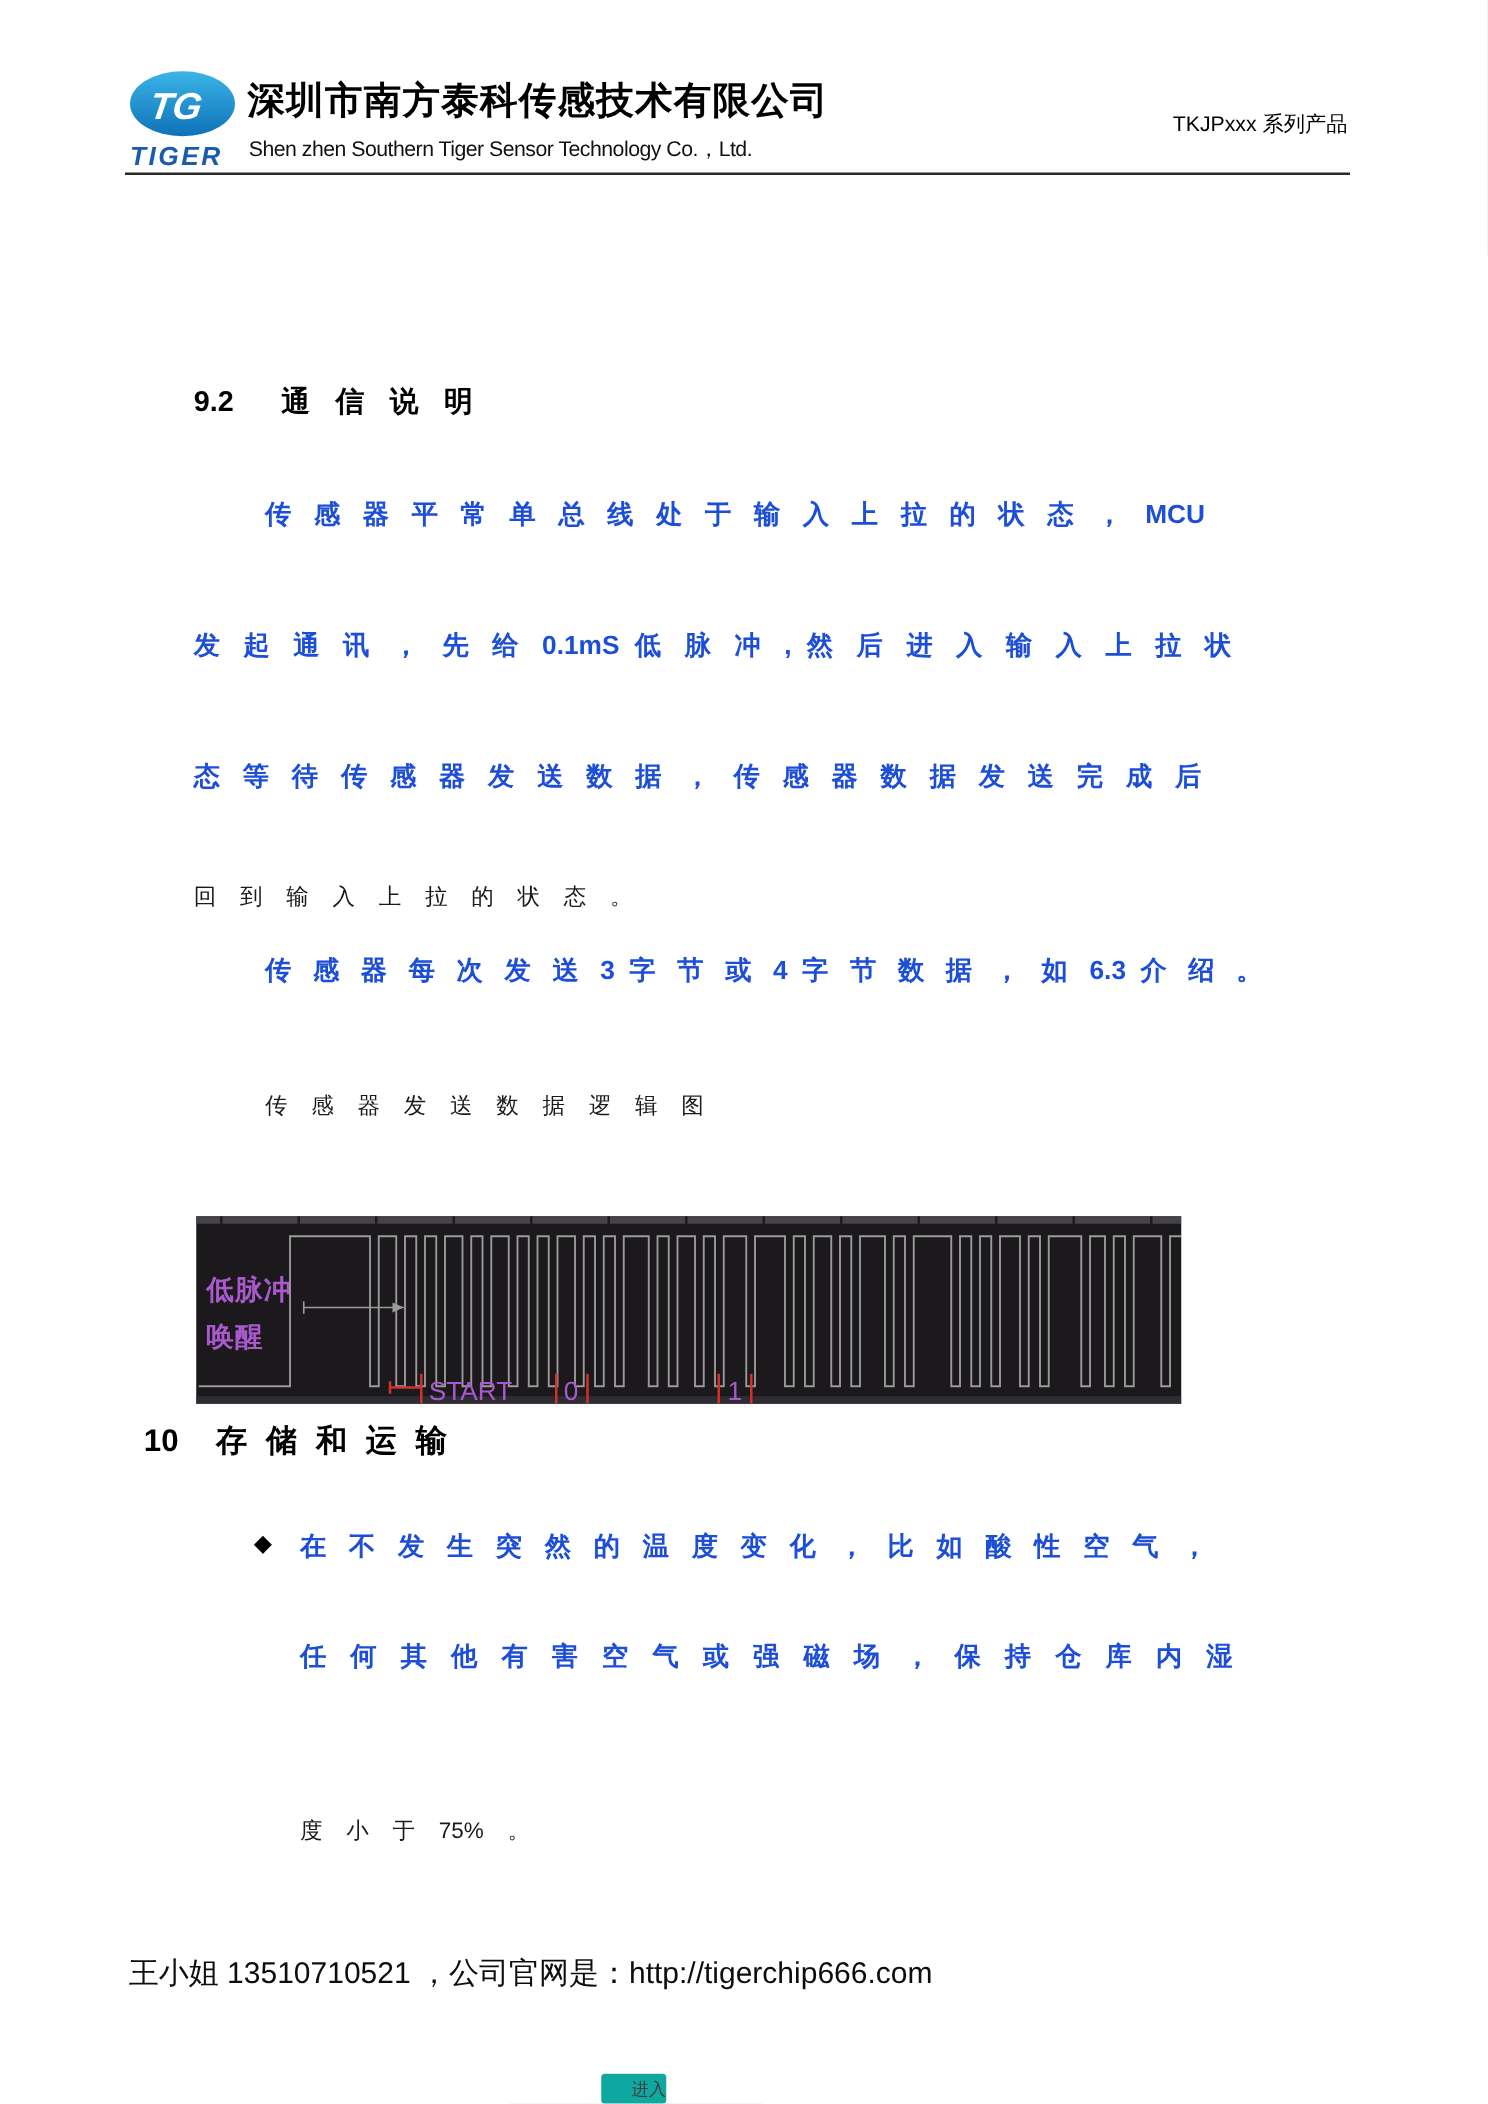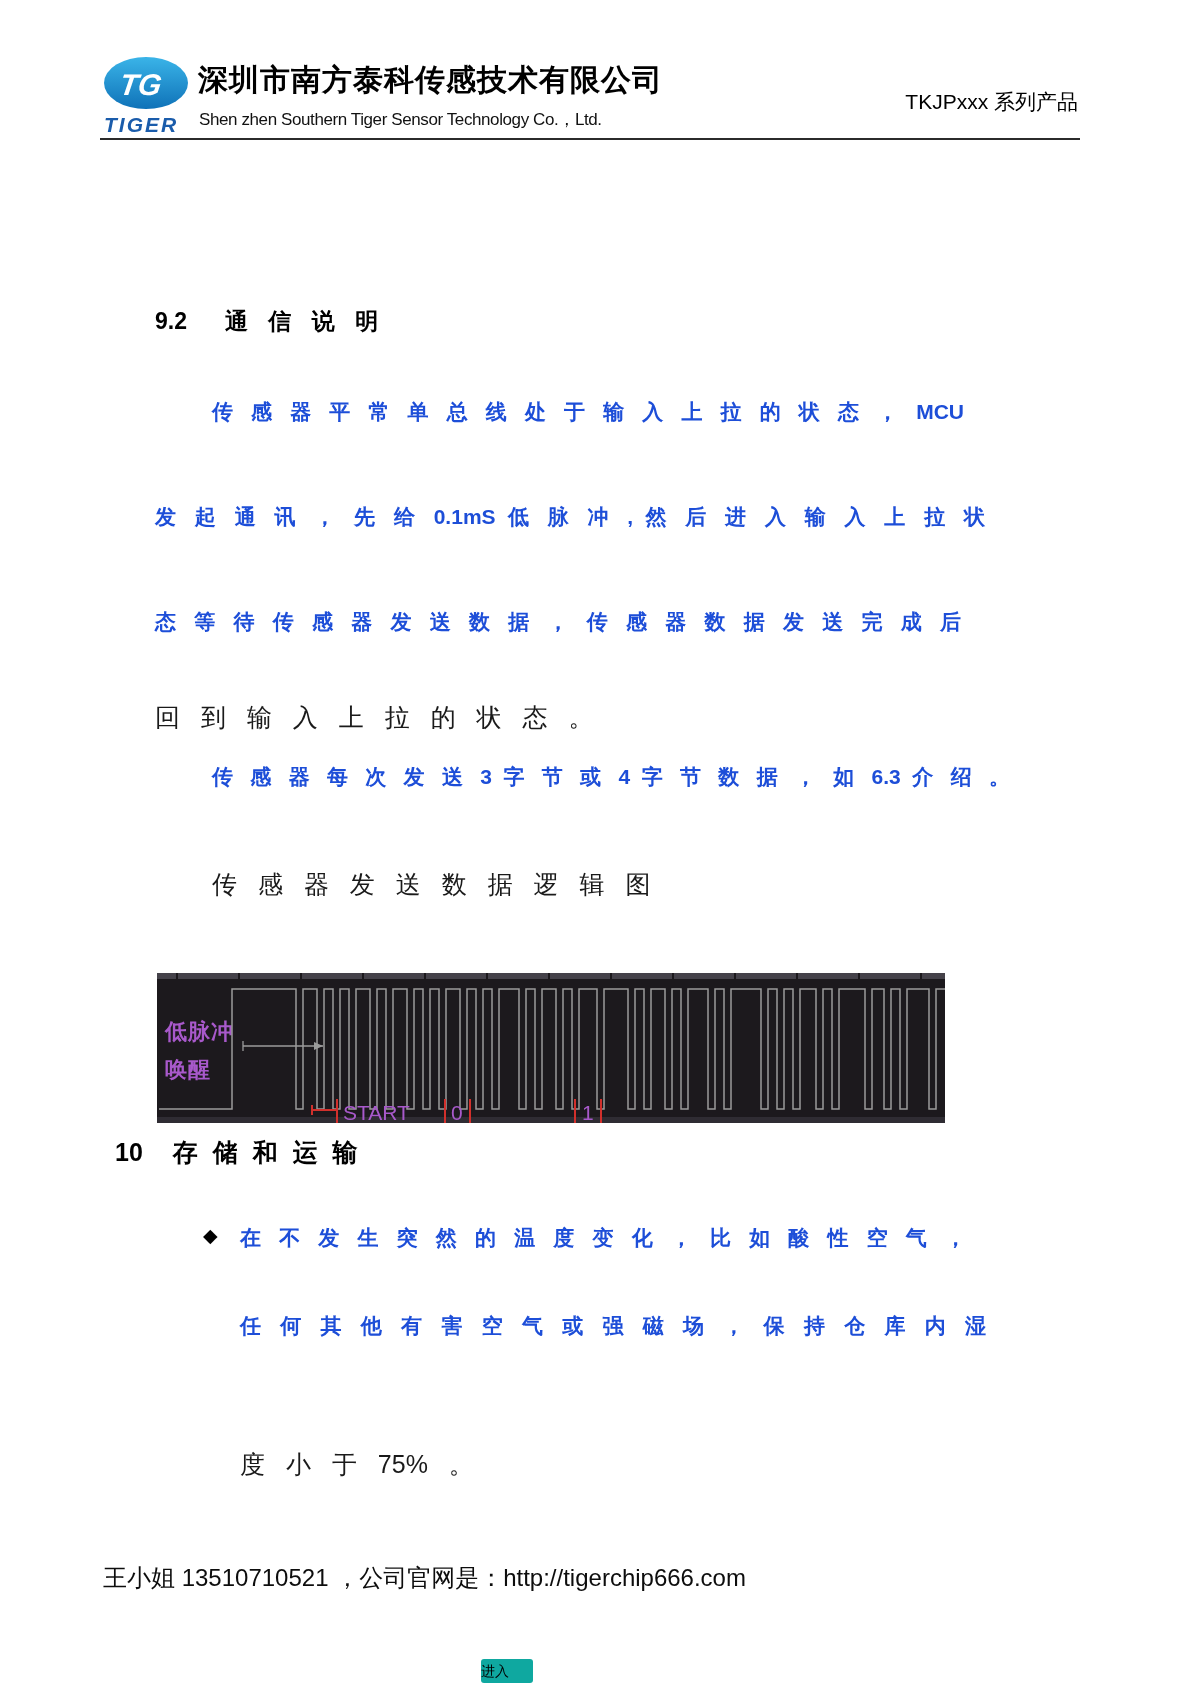--- a/index.html
+++ b/index.html
@@ -4,55 +4,55 @@
 <style>
   html,body{margin:0;padding:0;background:#e8e8e8;}
   #page{
     position:relative;width:1190px;height:1683px;background:#ffffff;margin:0 auto;
     font-family:"Liberation Sans","DejaVu Sans",sans-serif;color:#1a1a1a;overflow:hidden;
   }
   .abs{position:absolute;}
   
   .company-cn{left:198px;top:60px;font-size:30px;font-weight:bold;letter-spacing:1px;color:#000;}
   .company-en{left:199px;top:108px;font-size:17px;letter-spacing:-0.4px;color:#111;}
-  .product-series{left:820px;top:88px;width:258px;text-align:right;font-size:21px;color:#000;}
+  .product-series{left:820px;top:88px;width:258px;text-align:right;font-size:17px;color:#000;}
   .header-rule{left:100px;top:138px;width:980px;height:2px;background:#2b2b2b;}
   
   .sec-head{font-weight:bold;color:#000;}
   .h92{left:155px;top:306px;font-size:23px;}
   .h92 .num{margin-right:38px;}
   .h92 .ttl{word-spacing:14px;}
   .h10{left:115px;top:1136px;font-size:25px;}
   .h10 .num{margin-right:30px;}
   .h10 .ttl{word-spacing:8px;}
   
   .jline{position:absolute;font-size:21px;line-height:32px;color:#1d4ed8;
          text-align:justify;text-align-last:justify;white-space:normal;font-weight:bold;}
-  .lline{position:absolute;font-size:25px;line-height:32px;color:#1a1a1a;word-spacing:14px;}
+  .lline{position:absolute;font-size:18px;line-height:32px;color:#1a1a1a;word-spacing:14px;}
   .p1-l1{left:212px;top:396px;width:752px;}
   .p1-l2{left:155px;top:501px;width:830px;}
   .p1-l3{left:155px;top:606px;width:806px;}
   .p1-l4{left:155px;top:701px;}
   .p2-l1{left:212px;top:761px;width:798px;}
   .p3-l1{left:212px;top:868px;}
   .b-l1{left:240px;top:1222px;width:726px;}
   .b-l2{left:240px;top:1310px;width:746px;}
   .b-l3{left:240px;top:1448px;}
   .bullet-diamond{left:203px;top:1224px;font-size:19px;color:#000;}
   
   .wave-box{left:157px;top:973px;width:788px;height:150px;background:#1c191d;}
   .wave-label{position:absolute;left:8px;font-size:22px;font-weight:bold;letter-spacing:1px;}
   .wave-label.l1{top:44px;}
   .wave-label.l2{top:82px;}
   
   .footer-line{left:103px;font-size:24px;color:#0d0d0d;}
   .f1{top:1562px;}
   .f2{top:1608px;}
   .bottom-badge{left:481px;top:1659px;width:52px;height:24px;border-radius:3px;
-    color:#000000;font-size:14px;text-align:left;line-height:24px;cursor:pointer;}
+    color:#404040;font-size:14px;text-align:right;line-height:24px;cursor:pointer;}
 </style>
 </head>
 <body>
 
 <div id="page">
 
   <div class="abs" style="left:100px;top:56px;width:92px;height:82px;">
     <svg width="92" height="82" viewBox="0 0 92 82">
       <defs>
         <linearGradient id="lg" x1="0" y1="0" x2="0" y2="1">

